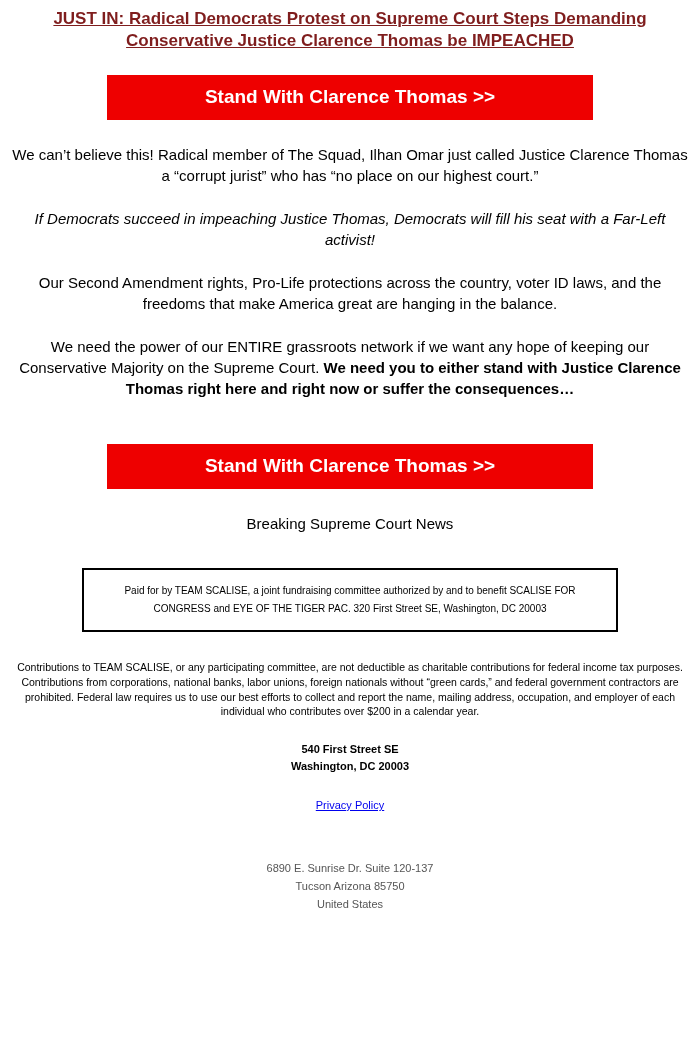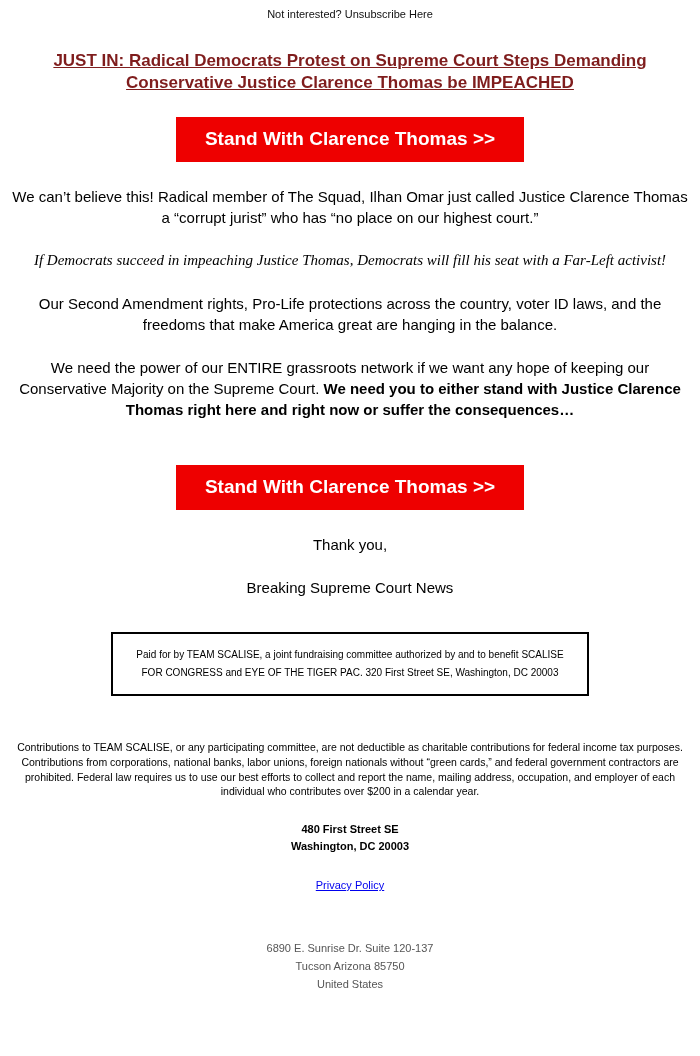--- a/index.html
+++ b/index.html
@@ -29,45 +29,45 @@
     max-width: 645px;
     margin: 0 auto;
     font-size: 17px;
     font-weight: bold;
     line-height: 1.3;
     color: #7f1d1d;
     text-decoration: underline;
   }
   .cta {
     display: inline-block;
-    width: 348px;
+    width: 486px;
     margin: 23px auto 2px;
     padding: 11px 0 12px;
     background: #ee0000;
     color: #ffffff;
     font-size: 19px;
     font-weight: bold;
     text-decoration: none;
   }
   .body-text {
     font-size: 15px;
     line-height: 1.4;
     margin: 22px auto;
     max-width: 684px;
   }
-  .italic { font-style: italic; font-family: Liberation Serif, serif; }
+  .italic { font-style: italic; }
   .sig-line { display: block; }
   .paid-box {
     display: inline-block;
-    width: 478px;
+    width: 536px;
     border: 2px solid #000000;
     padding: 12px 16px;
     font-size: 10px;
     line-height: 1.8;
-    margin: 12px auto 20px;
+    margin: 12px auto 4px;
   }
   .fine-print {
     font-size: 10.5px;
     line-height: 1.4;
     margin: 24px auto 8px;
     max-width: 682px;
   }
   .committee-address {
     font-size: 11px;
     font-weight: bold;
@@ -89,49 +89,47 @@
     color: #555555;
     line-height: 1.65;
   }
   .footer-address div { display: block; }
 </style>
 </head>
 <body>
 
 <div class="email">
 
-  <p class="top-unsub"><span>Not interested? </span><a href="#">Unsubscribe Here</a></p>
 
   <a href="#" class="headline">JUST IN: Radical Democrats Protest on Supreme Court Steps Demanding Conservative Justice Clarence Thomas be IMPEACHED</a>
 
   <a href="#" class="cta">Stand With Clarence Thomas &gt;&gt;</a>
 
   <p class="body-text">We can’t believe this! Radical member of The Squad, Ilhan Omar just called Justice Clarence Thomas a “corrupt jurist” who has “no place on our highest court.”</p>
 
   <p class="body-text italic">If Democrats succeed in impeaching Justice Thomas, Democrats will fill his seat with a Far-Left activist!</p>
 
   <p class="body-text">Our Second Amendment rights, Pro-Life protections across the country, voter ID laws, and the freedoms that make America great are hanging in the balance.</p>
 
   <p class="body-text"><span>We need the power of our ENTIRE grassroots network if we want any hope of keeping our Conservative Majority on the Supreme Court. </span><strong>We need you to either stand with Justice Clarence Thomas right here and right now or suffer the consequences…</strong></p>
 
   <a href="#" class="cta">Stand With Clarence Thomas &gt;&gt;</a>
 
 
-  <p class="body-text">Thank you,</p>
 
   <p class="body-text">
       <span class="sig-line">Breaking Supreme Court News</span>
     </p>
 
   <div class="paid-box">Paid for by TEAM SCALISE, a joint fundraising committee authorized by and to benefit SCALISE FOR CONGRESS and EYE OF THE TIGER PAC. 320 First Street SE, Washington, DC 20003</div>
 
   <p class="fine-print">Contributions to TEAM SCALISE, or any participating committee, are not deductible as charitable contributions for federal income tax purposes. Contributions from corporations, national banks, labor unions, foreign nationals without “green cards,” and federal government contractors are prohibited. Federal law requires us to use our best efforts to collect and report the name, mailing address, occupation, and employer of each individual who contributes over $200 in a calendar year.</p>
 
   <p class="committee-address">
-      <span class="sig-line">480 First Street SE</span>
+      <span class="sig-line">540 First Street SE</span>
       <span class="sig-line">Washington, DC 20003</span>
     </p>
 
   <p class="privacy"><a href="#">Privacy Policy</a></p>
 
   <div class="footer-address">
     <div>6890 E. Sunrise Dr. Suite 120-137</div>
     <div>Tucson Arizona 85750</div>
     <div>United States</div>
   </div>

